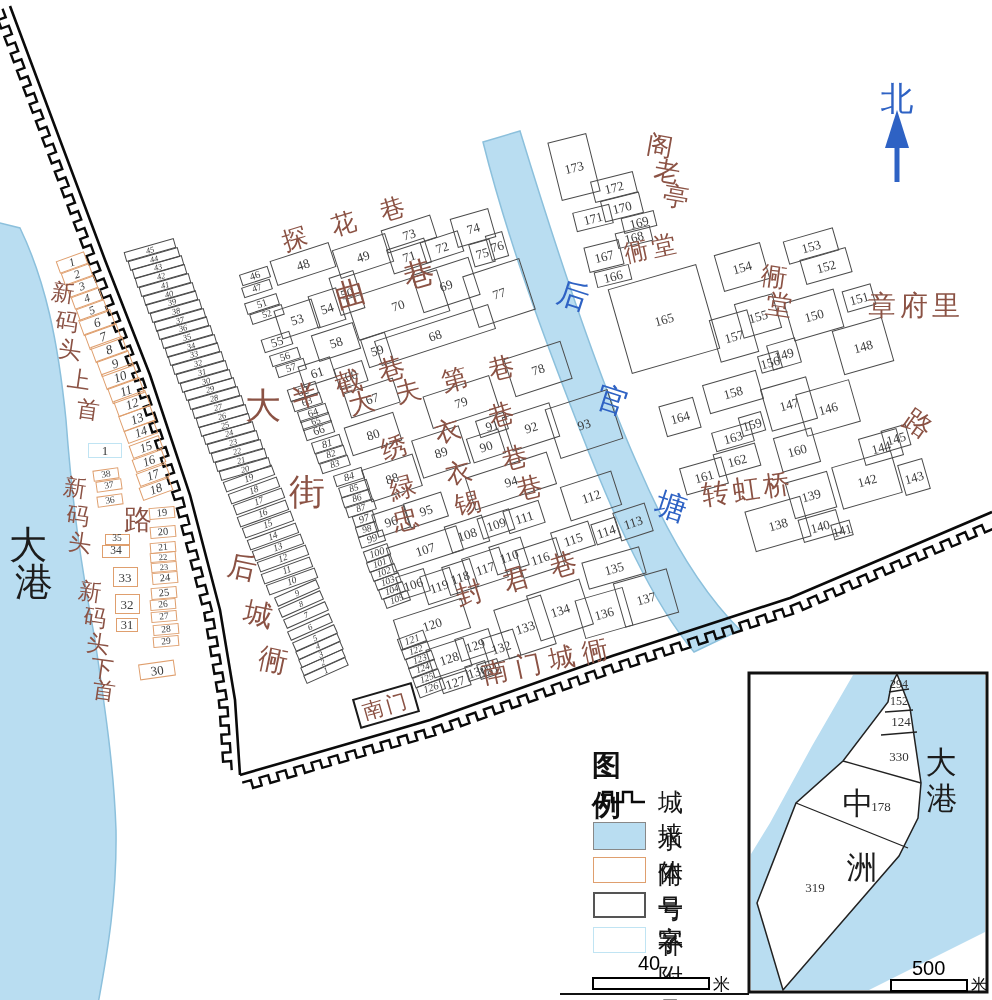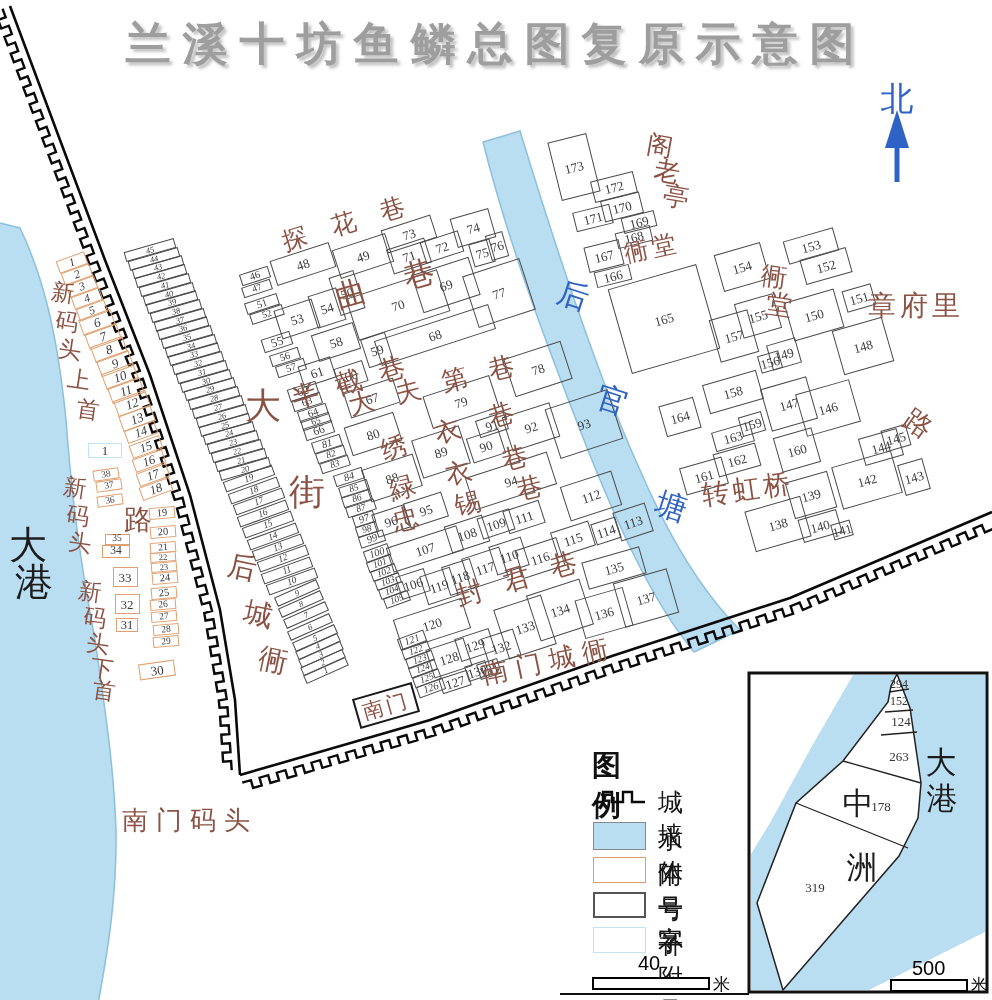--- a/index.html
+++ b/index.html
@@ -66,21 +66,20 @@
         <line x1="889" y1="692" x2="909" y2="689"></line>
         <line x1="885" y1="712" x2="913" y2="710"></line>
         <line x1="881" y1="735" x2="917" y2="732"></line>
         <line x1="843" y1="761" x2="921" y2="783"></line>
         <line x1="796" y1="803" x2="908" y2="848"></line>
       </g>
     </g>
     <line x1="560" y1="994" x2="749" y2="994" stroke="#111" stroke-width="2"></line>
   </svg>
 
-  <div id="title">兰溪十坊鱼鳞总图复原示意图</div>
 
   <div id="parcels">
       <div class="parcel pt0 it" style="left: 124px; top: 245px; width: 52px; height: 10px; transform: rotate(-16deg); font-size: 8.5px;">45</div>
       <div class="parcel pt0 it" style="left: 128px; top: 254px; width: 52px; height: 10px; transform: rotate(-16deg); font-size: 8.5px;">44</div>
       <div class="parcel pt0 it" style="left: 132px; top: 262px; width: 52px; height: 10px; transform: rotate(-16deg); font-size: 8.5px;">43</div>
       <div class="parcel pt0 it" style="left: 135px; top: 271px; width: 52px; height: 10px; transform: rotate(-16deg); font-size: 8.5px;">42</div>
       <div class="parcel pt0 it" style="left: 139px; top: 280px; width: 52px; height: 10px; transform: rotate(-16deg); font-size: 8.5px;">41</div>
       <div class="parcel pt0 it" style="left: 143px; top: 289px; width: 52px; height: 10px; transform: rotate(-16deg); font-size: 8.5px;">40</div>
       <div class="parcel pt0 it" style="left: 146px; top: 297px; width: 52px; height: 10px; transform: rotate(-16deg); font-size: 8.5px;">39</div>
       <div class="parcel pt0 it" style="left: 150px; top: 306px; width: 52px; height: 10px; transform: rotate(-16deg); font-size: 8.5px;">38</div>
@@ -314,41 +313,40 @@
       <div class="lbl" style="left: 78px; top: 516px; font-size: 23px; color: rgb(139, 82, 68); transform: translate(-50%, -50%) rotate(8deg);">码</div>
       <div class="lbl" style="left: 80px; top: 543px; font-size: 23px; color: rgb(139, 82, 68); transform: translate(-50%, -50%) rotate(8deg);">头</div>
       <div class="lbl" style="left: 138px; top: 520px; font-size: 28px; color: rgb(139, 82, 68); transform: translate(-50%, -50%) rotate(0deg);">路</div>
       <div class="lbl" style="left: 90px; top: 592px; font-size: 23px; color: rgb(139, 82, 68); transform: translate(-50%, -50%) rotate(8deg);">新</div>
       <div class="lbl" style="left: 95px; top: 618px; font-size: 23px; color: rgb(139, 82, 68); transform: translate(-50%, -50%) rotate(8deg);">码</div>
       <div class="lbl" style="left: 98px; top: 644px; font-size: 23px; color: rgb(139, 82, 68); transform: translate(-50%, -50%) rotate(8deg);">头</div>
       <div class="lbl" style="left: 102px; top: 669px; font-size: 23px; color: rgb(139, 82, 68); transform: translate(-50%, -50%) rotate(8deg);">下</div>
       <div class="lbl" style="left: 104px; top: 691px; font-size: 23px; color: rgb(139, 82, 68); transform: translate(-50%, -50%) rotate(8deg);">首</div>
       <div class="lbl" style="left: 28px; top: 545px; font-size: 38px; color: rgb(28, 28, 28); transform: translate(-50%, -50%) rotate(0deg);">大</div>
       <div class="lbl" style="left: 34px; top: 582px; font-size: 38px; color: rgb(28, 28, 28); transform: translate(-50%, -50%) rotate(0deg);">港</div>
-      <div class="lbl" style="left: 190px; top: 820px; font-size: 26px; color: rgb(139, 82, 68); letter-spacing: 8px; transform: translate(-50%, -50%) rotate(0deg);">南门码头</div>
       <div class="lbl" style="left: 660px; top: 146px; font-size: 26px; color: rgb(139, 82, 68); transform: translate(-50%, -50%) rotate(10deg);">阁</div>
       <div class="lbl" style="left: 667px; top: 172px; font-size: 26px; color: rgb(139, 82, 68); transform: translate(-50%, -50%) rotate(10deg);">老</div>
       <div class="lbl" style="left: 676px; top: 197px; font-size: 26px; color: rgb(139, 82, 68); transform: translate(-50%, -50%) rotate(10deg);">亭</div>
       <div class="lbl" style="left: 652px; top: 248px; font-size: 24px; color: rgb(139, 82, 68); letter-spacing: 4px; transform: translate(-50%, -50%) rotate(-12deg);">衕堂</div>
       <div class="lbl" style="left: 774px; top: 277px; font-size: 26px; color: rgb(139, 82, 68); transform: translate(-50%, -50%) rotate(8deg);">衕</div>
       <div class="lbl" style="left: 779px; top: 305px; font-size: 26px; color: rgb(139, 82, 68); transform: translate(-50%, -50%) rotate(8deg);">堂</div>
       <div class="lbl" style="left: 916px; top: 306px; font-size: 28px; color: rgb(139, 82, 68); letter-spacing: 4px; transform: translate(-50%, -50%) rotate(0deg);">章府里</div>
       <div class="lbl" style="left: 748px; top: 489px; font-size: 27px; color: rgb(139, 82, 68); letter-spacing: 4px; transform: translate(-50%, -50%) rotate(-8deg);">转虹桥</div>
       <div class="lbl" style="left: 918px; top: 424px; font-size: 28px; color: rgb(139, 82, 68); transform: translate(-50%, -50%) rotate(35deg);">路</div>
       <div class="lbl" style="left: 573px; top: 296px; font-size: 31px; color: rgb(46, 98, 196); transform: translate(-50%, -50%) rotate(18deg);">后</div>
       <div class="lbl" style="left: 612px; top: 401px; font-size: 31px; color: rgb(46, 98, 196); transform: translate(-50%, -50%) rotate(18deg);">官</div>
       <div class="lbl" style="left: 671px; top: 507px; font-size: 31px; color: rgb(46, 98, 196); transform: translate(-50%, -50%) rotate(18deg);">塘</div>
       <div class="lbl" style="left: 941px; top: 763px; font-size: 31px; color: rgb(28, 28, 28); transform: translate(-50%, -50%) rotate(0deg);">大</div>
       <div class="lbl" style="left: 942px; top: 799px; font-size: 31px; color: rgb(28, 28, 28); transform: translate(-50%, -50%) rotate(0deg);">港</div>
       <div class="lbl" style="left: 858px; top: 804px; font-size: 31px; color: rgb(28, 28, 28); transform: translate(-50%, -50%) rotate(0deg);">中</div>
       <div class="lbl" style="left: 862px; top: 868px; font-size: 31px; color: rgb(28, 28, 28); transform: translate(-50%, -50%) rotate(0deg);">洲</div>
       <div class="lbl" style="left: 899px; top: 684px; font-size: 12px; color: rgb(51, 51, 51); transform: translate(-50%, -50%) rotate(0deg);">294</div>
       <div class="lbl" style="left: 899px; top: 701px; font-size: 12px; color: rgb(51, 51, 51); transform: translate(-50%, -50%) rotate(0deg);">152</div>
       <div class="lbl" style="left: 901px; top: 722px; font-size: 13px; color: rgb(51, 51, 51); transform: translate(-50%, -50%) rotate(0deg);">124</div>
-      <div class="lbl" style="left: 899px; top: 757px; font-size: 13px; color: rgb(51, 51, 51); transform: translate(-50%, -50%) rotate(0deg);">263</div>
+      <div class="lbl" style="left: 899px; top: 757px; font-size: 13px; color: rgb(51, 51, 51); transform: translate(-50%, -50%) rotate(0deg);">330</div>
       <div class="lbl" style="left: 881px; top: 807px; font-size: 13px; color: rgb(51, 51, 51); transform: translate(-50%, -50%) rotate(0deg);">178</div>
       <div class="lbl" style="left: 815px; top: 888px; font-size: 13px; color: rgb(51, 51, 51); transform: translate(-50%, -50%) rotate(0deg);">319</div>
     </div>
 
   <div id="gate">
     <span>南门</span>
   </div>
 
   <div id="legend">
     <div class="ltitle">图例</div>

